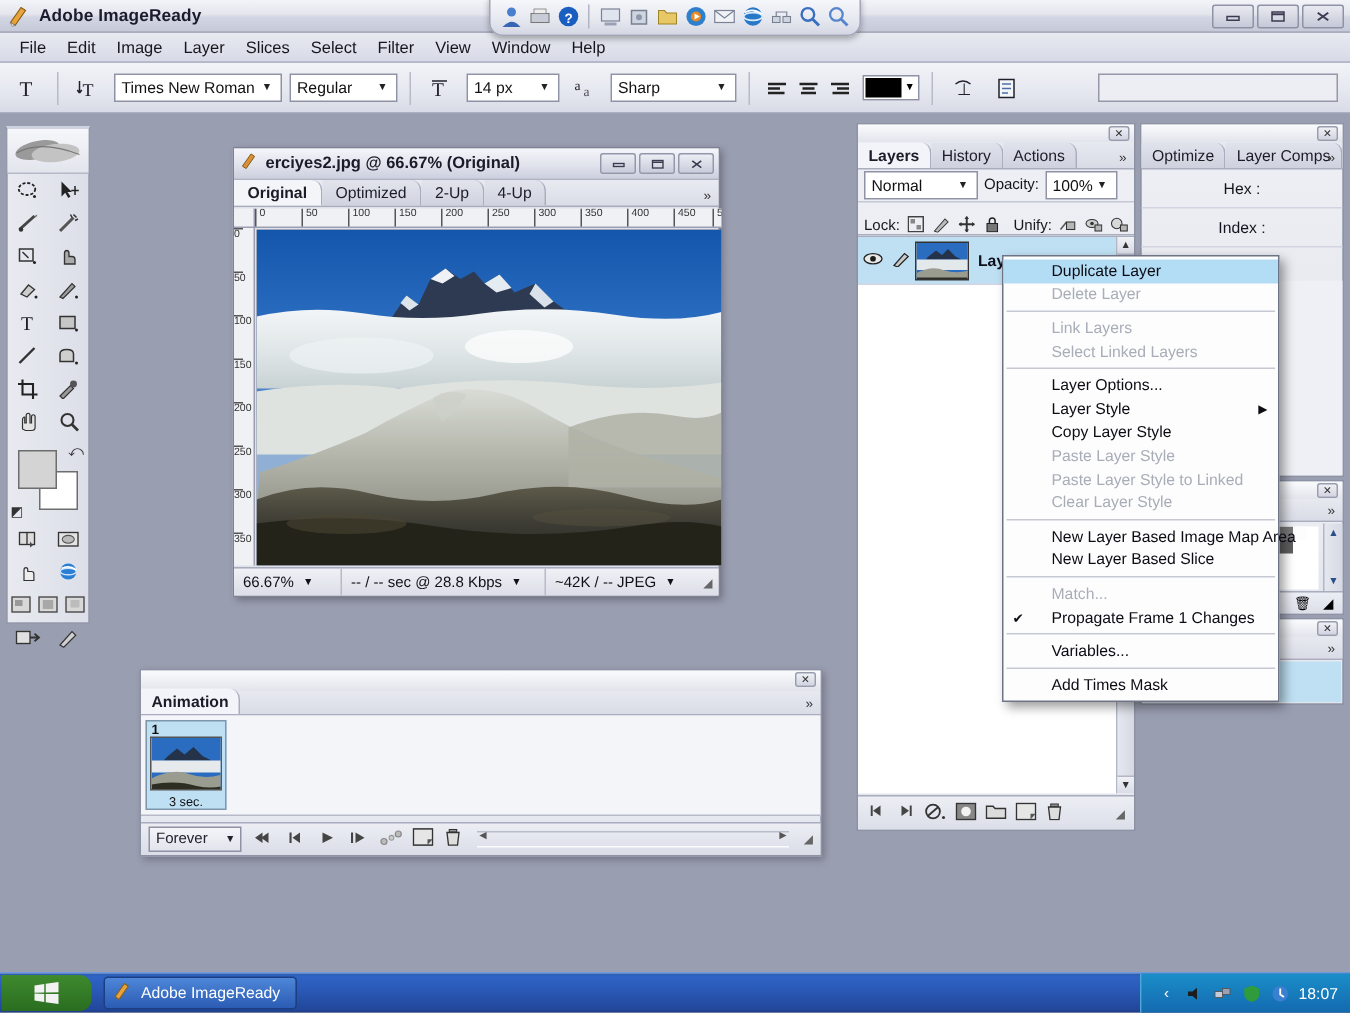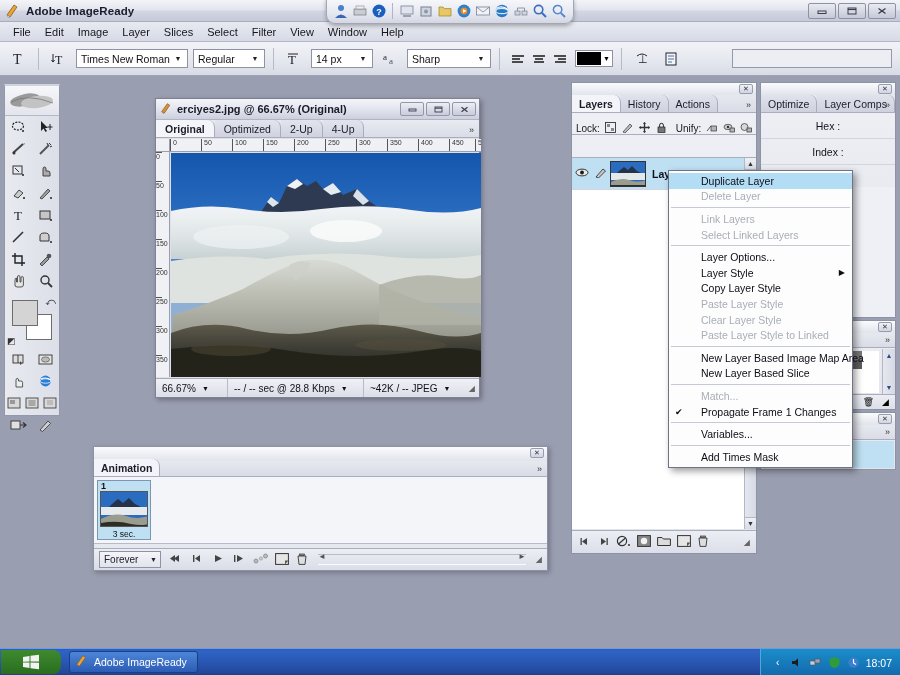--- a/index.html
+++ b/index.html
@@ -942,20 +942,31 @@
       <div class="panel-grip">
         <div class="mini">✕</div>
       </div>
       <div class="panel-tabs">
         <div class="ptab active">Layers</div>
         <div class="ptab">History</div>
         <div class="ptab">Actions</div>
         <span class="chev">»</span>
       </div>
 
+      <div class="lp-blend">
+        <div class="combo" style="width:76px">
+          <span>Normal</span>
+          <span class="arrow">▼</span>
+        </div>
+        <span style="font-size:10px;color:#14141c">Opacity:</span>
+        <div class="combo" style="width:48px">
+          <span>100%</span>
+          <span class="arrow">▼</span>
+        </div>
+      </div>
 
       <div class="lp-lock">
         <span>Lock:</span>
         <span class="ic">
           <svg width="11" height="11">
               <rect x="0.5" y="0.5" width="10" height="10" fill="none" stroke="#333" stroke-width="0.9"></rect>
               <rect x="2" y="2" width="3" height="3" fill="#888"></rect>
               <rect x="6" y="6" width="3" height="3" fill="#888"></rect>
             </svg>
         </span>
@@ -1162,22 +1173,22 @@
       <div class="ctx-item disabled">Link Layers</div>
       <div class="ctx-item disabled">Select Linked Layers</div>
       <div class="ctx-sep"></div>
       <div class="ctx-item">Layer Options...</div>
       <div class="ctx-item">
         <span>Layer Style</span>
         <span class="sub">▶</span>
       </div>
       <div class="ctx-item">Copy Layer Style</div>
       <div class="ctx-item disabled">Paste Layer Style</div>
+      <div class="ctx-item disabled">Paste Layer Style to Linked</div>
       <div class="ctx-item disabled">Clear Layer Style</div>
-      <div class="ctx-item disabled">Paste Layer Style to Linked</div>
       <div class="ctx-sep"></div>
       <div class="ctx-item">New Layer Based Image Map Area</div>
       <div class="ctx-item">New Layer Based Slice</div>
       <div class="ctx-sep"></div>
       <div class="ctx-item disabled">Match...</div>
       <div class="ctx-item">
         <span class="check">✔</span>
         <span>Propagate Frame 1 Changes</span>
       </div>
       <div class="ctx-sep"></div>

